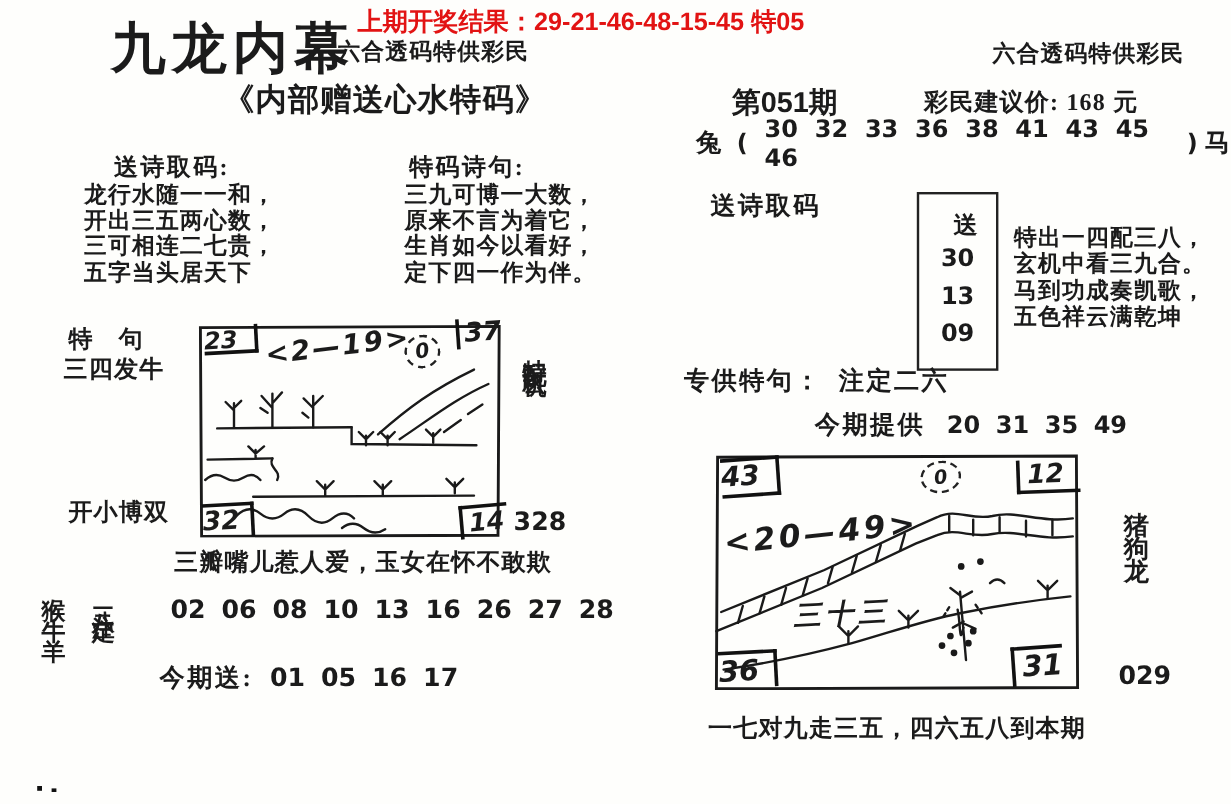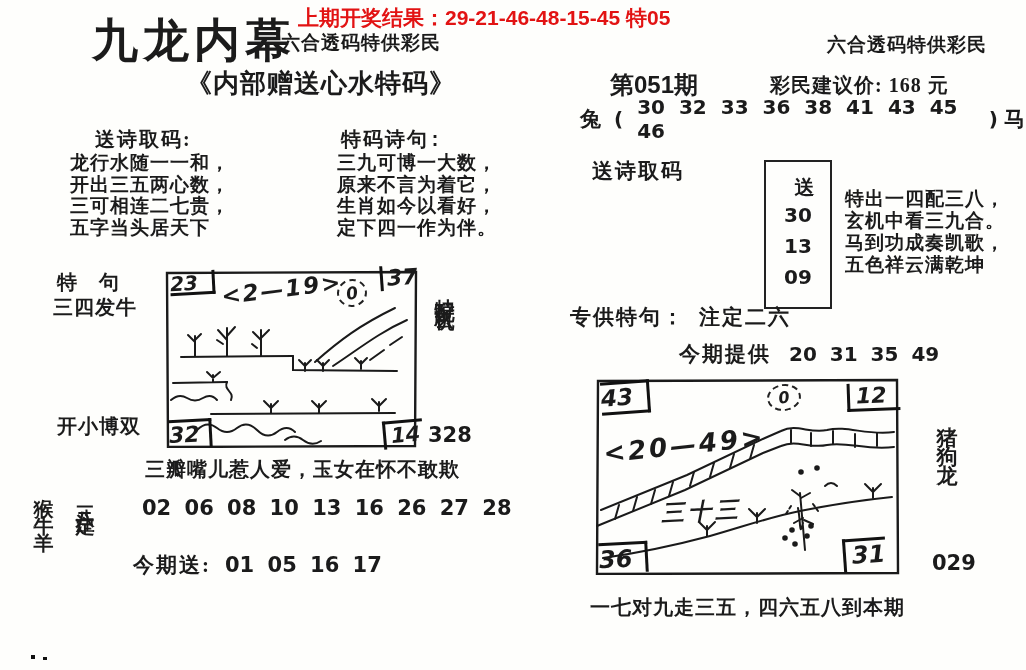--- a/index.html
+++ b/index.html
@@ -51,21 +51,21 @@
   </div>
 
   <div class="abs sec-title" style="left:95px;top:126px;">送诗取码:</div>
   <div class="abs" style="left:70px;top:152px;">
     <div class="poem-line">龙行水随一一和，</div>
     <div class="poem-line">开出三五两心数，</div>
     <div class="poem-line">三可相连二七贵，</div>
     <div class="poem-line">五字当头居天下</div>
   </div>
 
-  <div class="abs sec-title" style="left:341px;top:126px;font-family:Liberation Mono, monospace;">特码诗句:</div>
+  <div class="abs sec-title" style="left:341px;top:126px;">特码诗句:</div>
   <div class="abs" style="left:337px;top:152px;">
     <div class="poem-line">三九可博一大数，</div>
     <div class="poem-line">原来不言为着它，</div>
     <div class="poem-line">生肖如今以看好，</div>
     <div class="poem-line">定下四一作为伴。</div>
   </div>
 
   <div class="abs sec-title" style="left:592px;top:157px;font-size:21px;">送诗取码</div>
 
   <div class="abs" style="left:764px;top:160px;width:64px;height:133px;border:2px solid #222;display:flex;flex-direction:column;align-items:center;padding-top:12px;">

